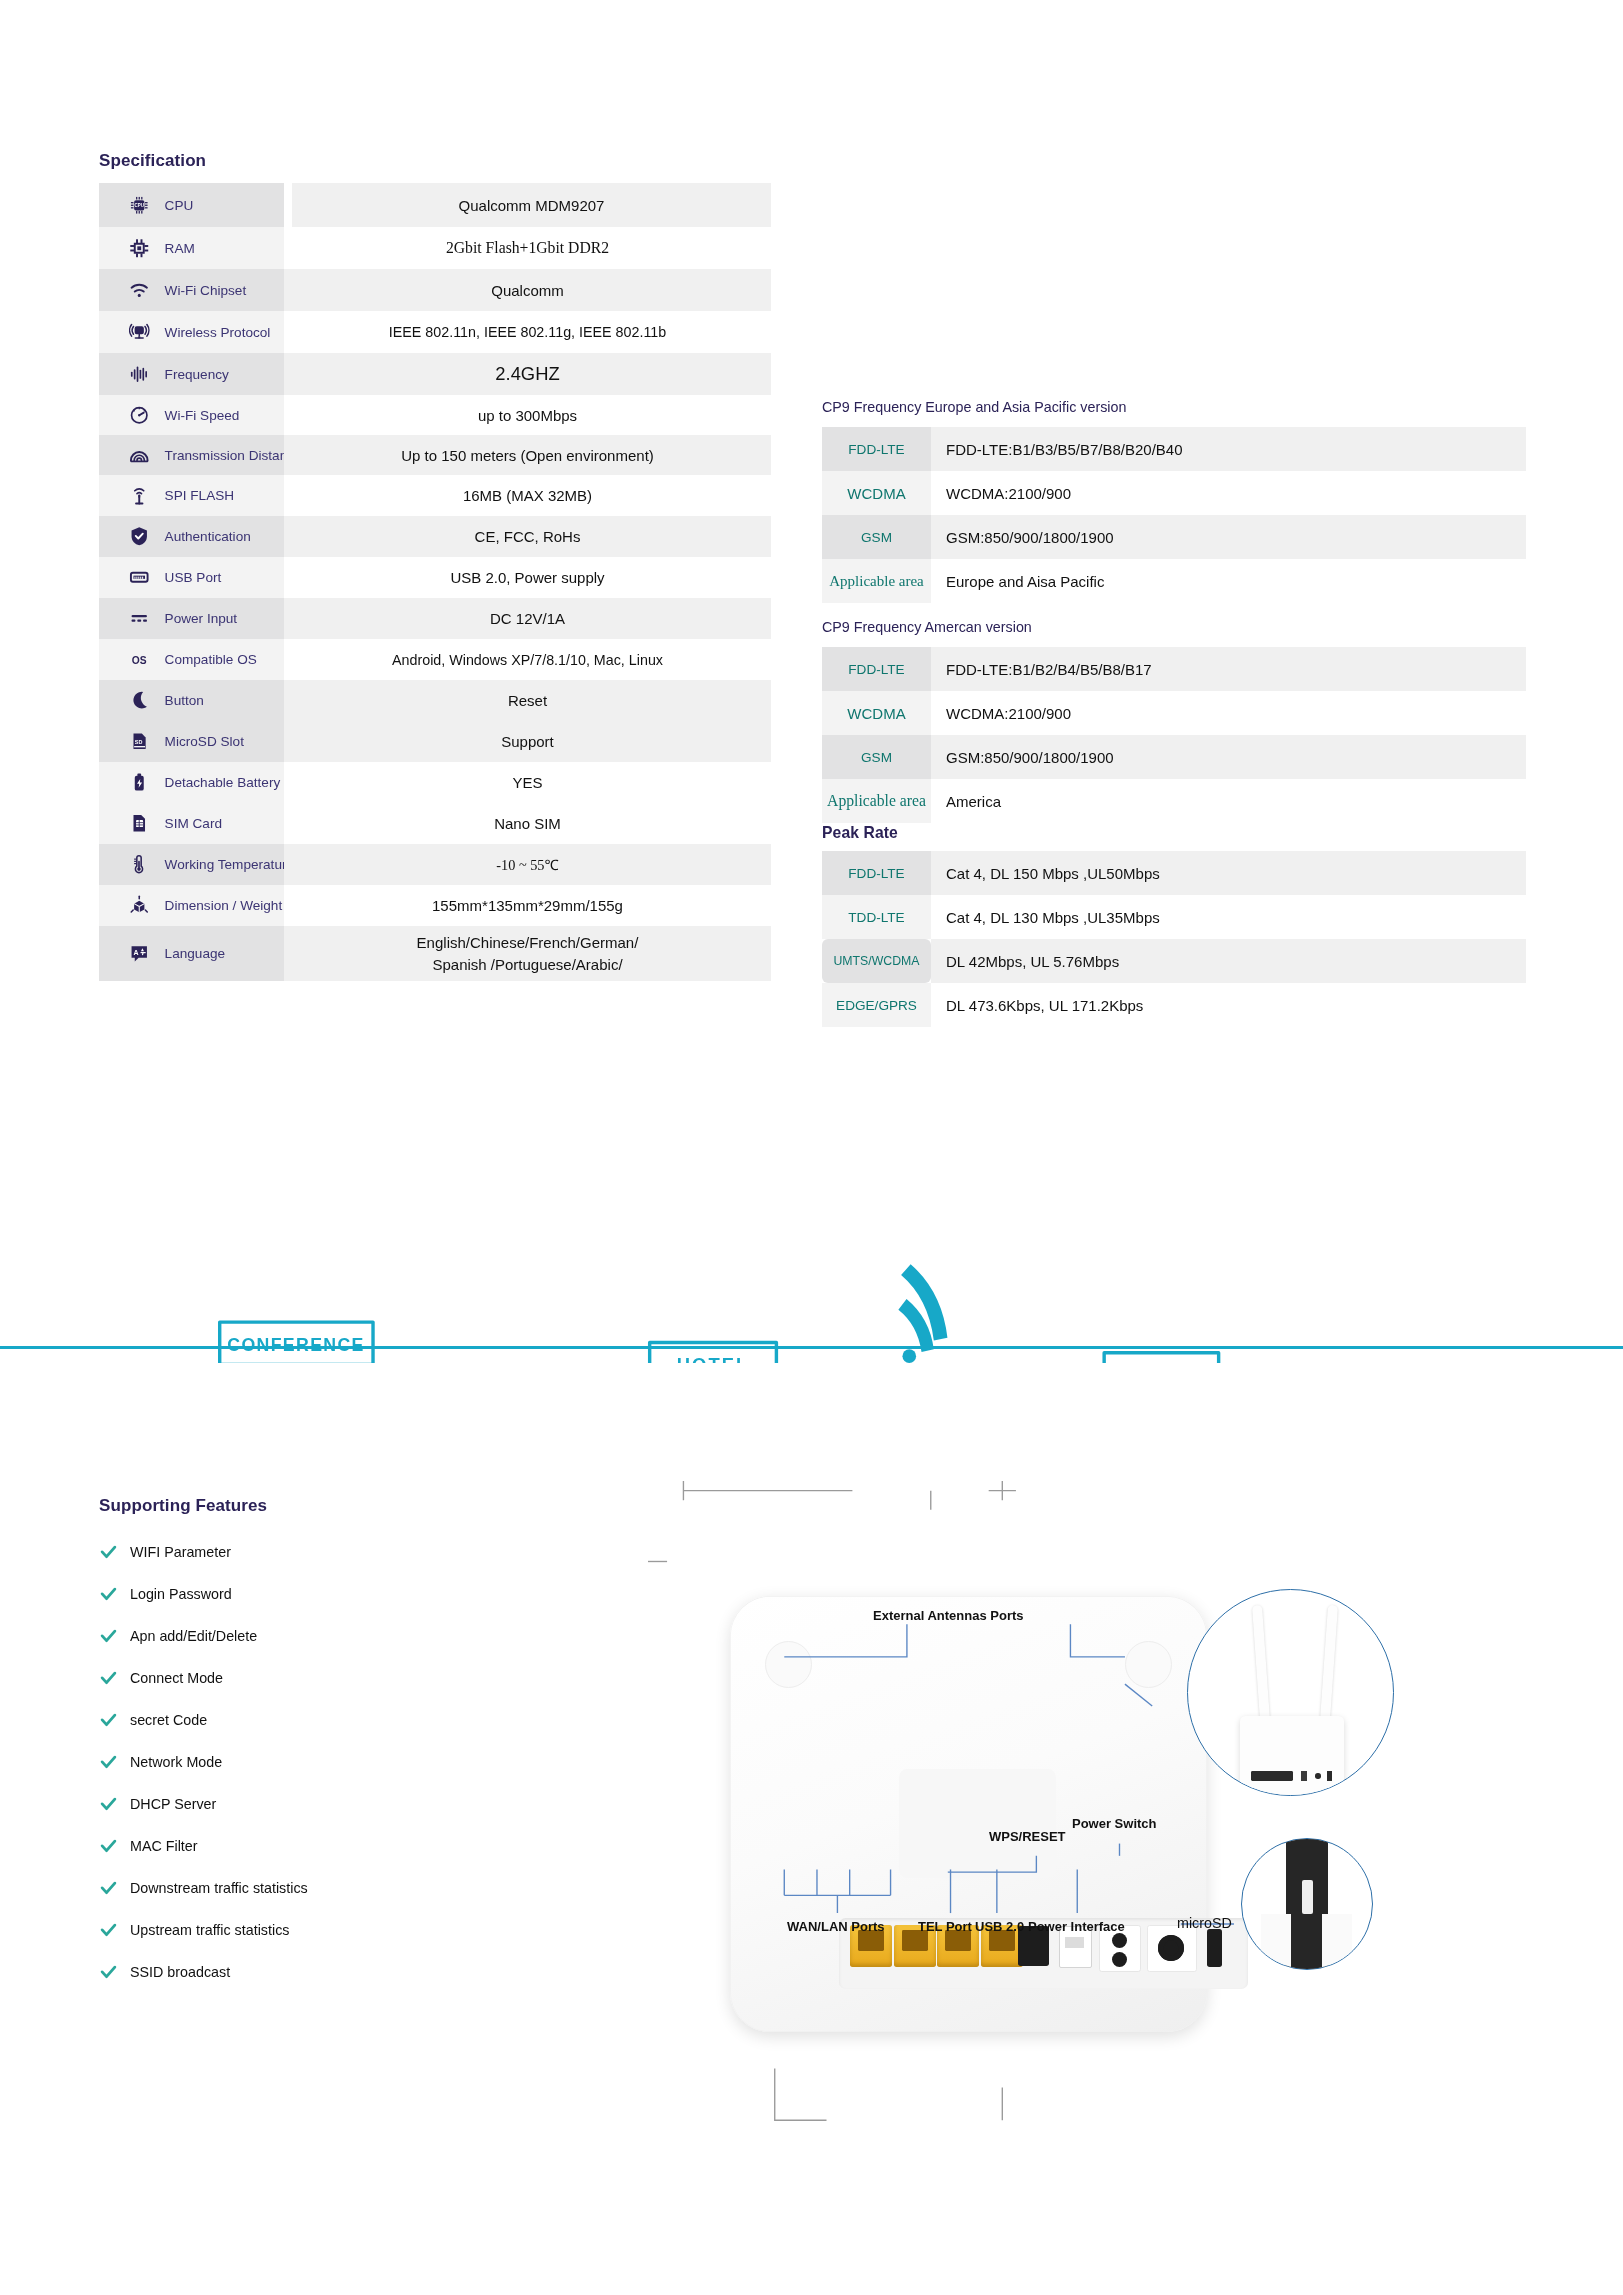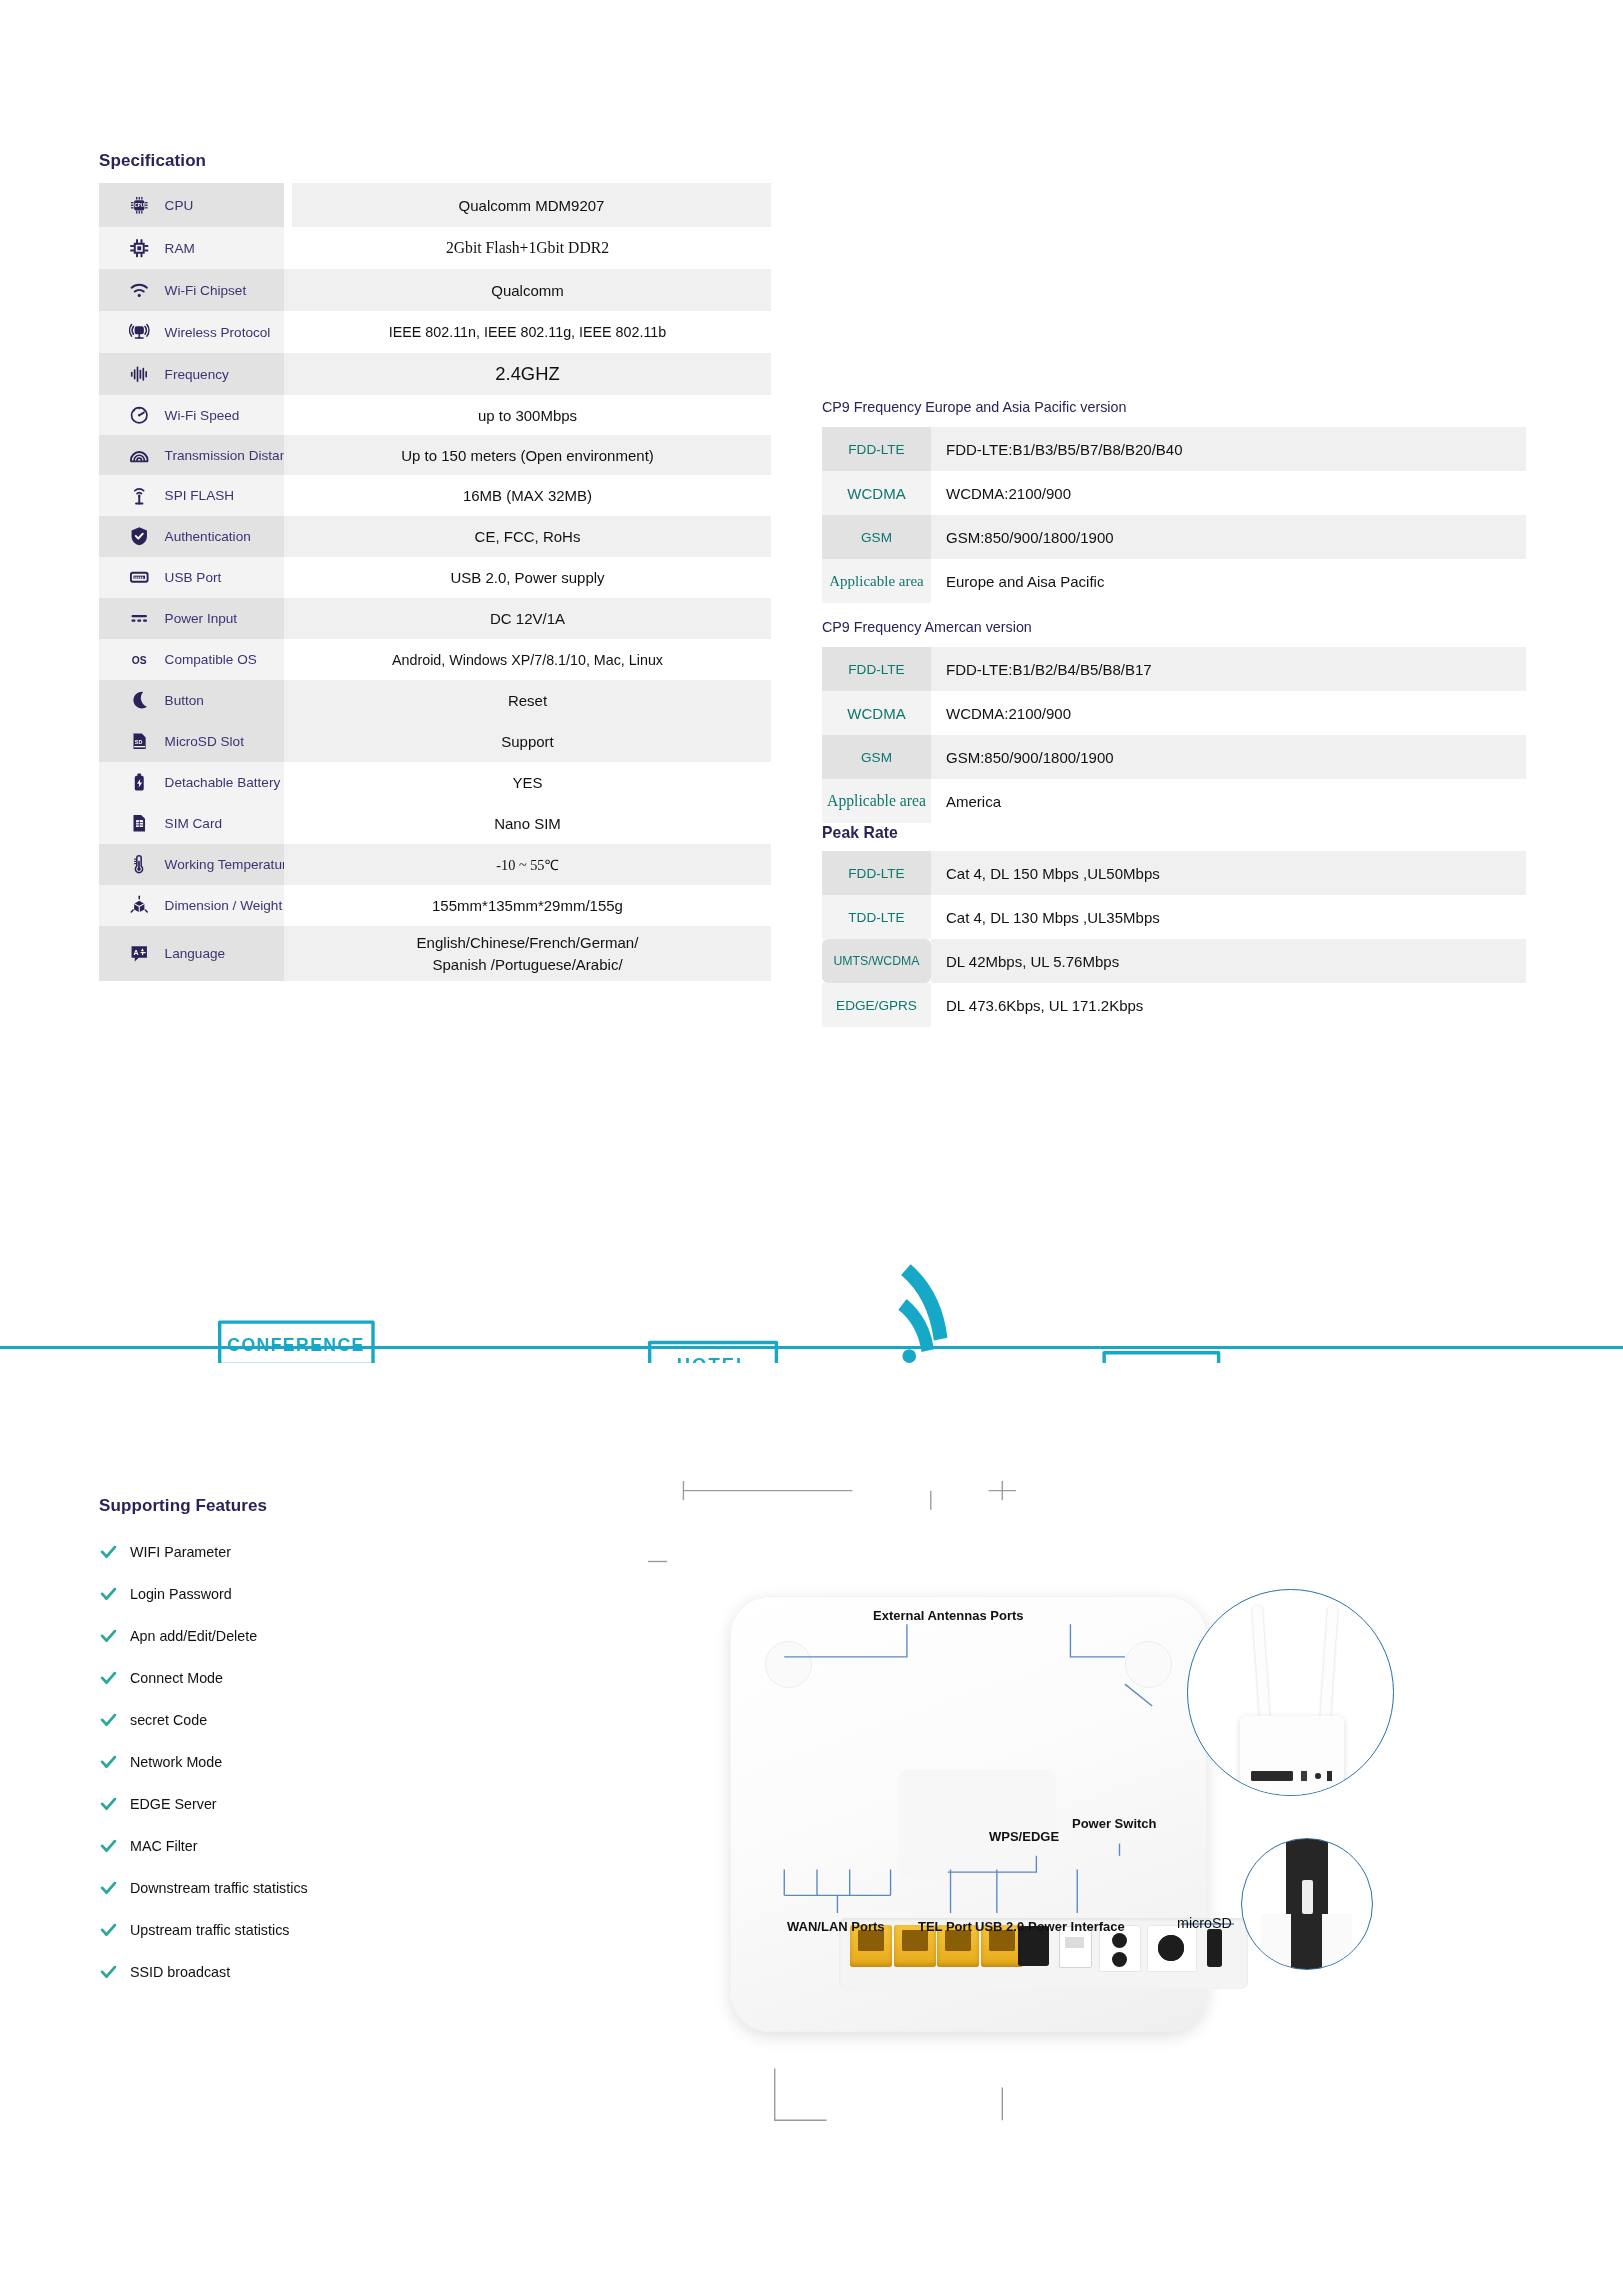--- a/index.html
+++ b/index.html
@@ -659,21 +659,21 @@
       <div class="frow">
         <span class="fchk"><svg viewBox="0 0 24 24" width="19" height="19" fill="none" stroke="currentColor" stroke-width="3.6" stroke-linecap="round" stroke-linejoin="round">
             <path d="M4 12.5l5.5 6L20 6.5"></path>
           </svg></span>
         <span class="flab">Network Mode</span>
       </div>
       <div class="frow">
         <span class="fchk"><svg viewBox="0 0 24 24" width="19" height="19" fill="none" stroke="currentColor" stroke-width="3.6" stroke-linecap="round" stroke-linejoin="round">
             <path d="M4 12.5l5.5 6L20 6.5"></path>
           </svg></span>
-        <span class="flab">EDGE Server</span>
+        <span class="flab">DHCP Server</span>
       </div>
       <div class="frow">
         <span class="fchk"><svg viewBox="0 0 24 24" width="19" height="19" fill="none" stroke="currentColor" stroke-width="3.6" stroke-linecap="round" stroke-linejoin="round">
             <path d="M4 12.5l5.5 6L20 6.5"></path>
           </svg></span>
         <span class="flab">MAC Filter</span>
       </div>
       <div class="frow">
         <span class="fchk"><svg viewBox="0 0 24 24" width="19" height="19" fill="none" stroke="currentColor" stroke-width="3.6" stroke-linecap="round" stroke-linejoin="round">
             <path d="M4 12.5l5.5 6L20 6.5"></path>
@@ -754,21 +754,21 @@
     </div>
 
     <div class="inset-circ" style="left:593px;top:372px;width:130px;height:130px;">
       <div class="stand-dark" style="left:44px;top:0px;width:42px;height:130px;"></div>
       <div class="stand-white" style="left:19px;top:75px;width:30px;height:55px;border-radius:0 0 0 13.6px;"></div>
       <div class="stand-white" style="left:80px;top:75px;width:30px;height:55px;border-radius:0 0 13.6px 0;"></div>
       <div style="position:absolute;left:60px;top:41px;width:11px;height:34px;background:#efefef;border-radius:2px;"></div>
     </div>
 
     <div class="plabel" style="left:225px;top:142px;">External Antennas Ports</div>
-    <div class="plabel" style="left:341px;top:363px;">WPS/EDGE</div>
+    <div class="plabel" style="left:341px;top:363px;">WPS/RESET</div>
     <div class="plabel" style="left:424px;top:350px;">Power Switch</div>
     <div class="plabel" style="left:139px;top:453px;">WAN/LAN Ports</div>
     <div class="plabel" style="left:270px;top:453px;">TEL Port</div>
     <div class="plabel" style="left:327px;top:453px;">USB 2.0</div>
     <div class="plabel" style="left:380px;top:453px;">Power Interface</div>
     <div class="plabel" style="left:529px;top:449px;font-weight:400;font-size:14.3px;text-align:right;">microSD</div>
   </div>
 
   <div id="footer">
     

